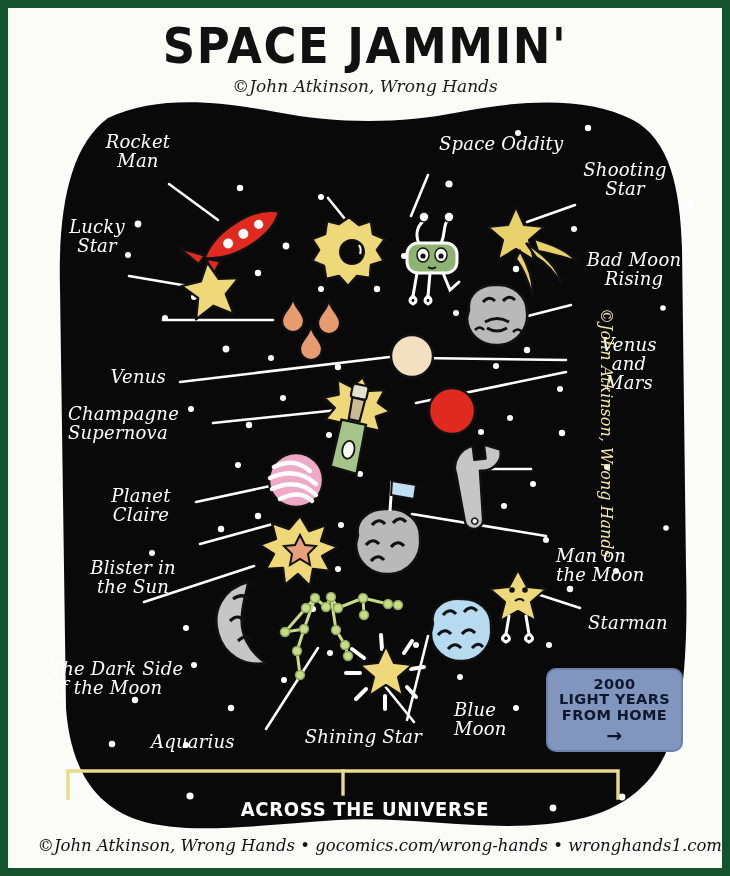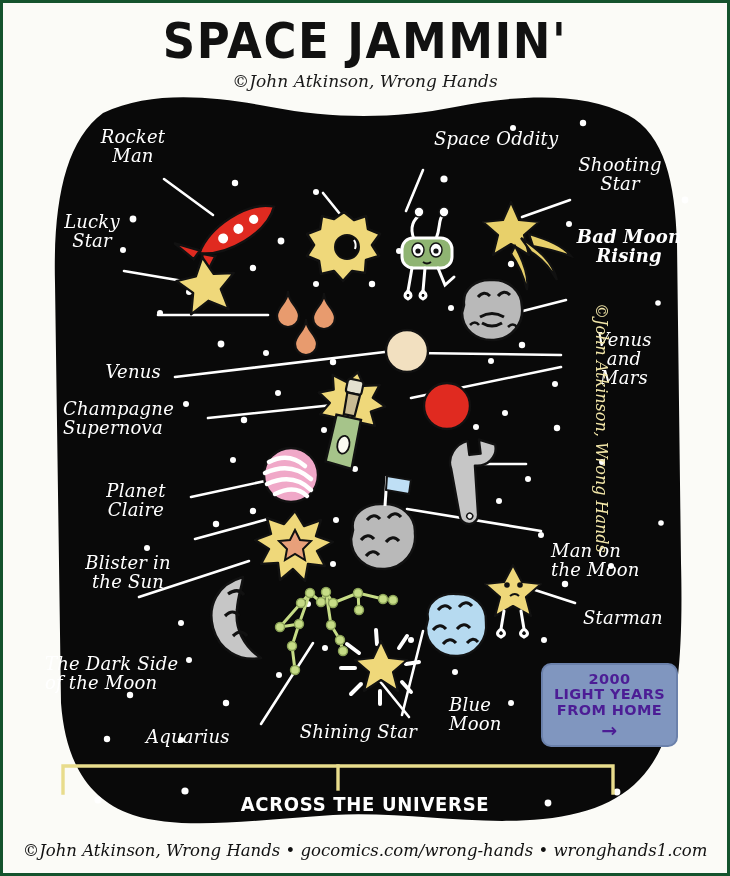--- a/index.html
+++ b/index.html
@@ -5,21 +5,21 @@
   html,body{margin:0;padding:0;}
   body{
     width:730px;height:876px;
     background:#f7f7f2;
     font-family:"DejaVu Sans", sans-serif;
     overflow:hidden;
     position:relative;
   }
   #frame{
     position:absolute;inset:0;
-    border:3px solid #14532d;
+    border:8px solid #14532d;
     box-sizing:border-box;
     background:#fbfbf7;
   }
   .stage{position:absolute;inset:0;}
   svg.full{position:absolute;left:0;top:0;width:730px;height:876px;}
 
   
   .ttl{
     position:absolute;left:0;right:0;top:8px;
     text-align:center;
@@ -34,21 +34,21 @@
   .subttl{
     position:absolute;left:0;right:0;top:68px;
     text-align:center;
     font-family:"DejaVu Serif", serif;
     font-style:italic;
     font-size:17px;
     color:#1a1a1a;
   }
   .foot{
     position:absolute;left:0;right:0;bottom:13px;
-    text-align:center;
+    text-align:right;
     font-family:"DejaVu Serif", serif;
     font-style:italic;
     font-size:16.5px;
     color:#111;
   }
   .across{
     position:absolute;left:0;right:0;top:790px;
     text-align:center;
     font-family:"DejaVu Sans", sans-serif;
     font-weight:bold;
@@ -92,21 +92,21 @@
     left:538px;top:660px;
     width:137px;height:84px;
     background:#8096bf;
     border:2px solid #6b81ab;
     border-radius:10px;
     box-sizing:border-box;
     display:flex;
     flex-direction:column;
     align-items:center;
     justify-content:center;
-    color:#4c1d95;
+    color:#0f172a;
     font-family:"DejaVu Sans", sans-serif;
     font-weight:bold;
     font-size:14.5px;
     line-height:1.08;
     letter-spacing:.4px;
     text-align:center;
     padding-top:2px;
   }
   .sign .arw{font-size:19px;line-height:1;margin-top:3px;}
 </style>
@@ -425,21 +425,21 @@
     <div class="ttl">SPACE JAMMIN'</div>
     <div class="subttl">©John Atkinson, Wrong Hands</div>
 
     <div class="lab c" style="left:60px;top:124px;width:140px;">Rocket
 Man</div>
     <div class="lab l" style="left:383px;top:126px;width:170px;margin-left:48px;">Space Oddity</div>
     <div class="lab c" style="left:552px;top:152px;width:130px;">Shooting
 Star</div>
     <div class="lab c" style="left:34px;top:209px;width:110px;">Lucky
 Star</div>
-    <div class="lab c" style="left:556px;top:224px;width:140px;font-weight:bold;">Bad Moon
+    <div class="lab c" style="left:556px;top:242px;width:140px;">Bad Moon
 Rising</div>
     <div class="lab r" style="left:38px;top:359px;width:120px;">Venus</div>
     <div class="lab c" style="left:566px;top:327px;width:110px;">Venus
 and
 Mars</div>
     <div class="lab l" style="left:60px;top:396px;width:160px;">Champagne
 Supernova</div>
     <div class="lab c" style="left:73px;top:478px;width:120px;">Planet
 Claire</div>
     <div class="lab l" style="left:548px;top:510px;width:130px;margin-top:28px;">Man on

